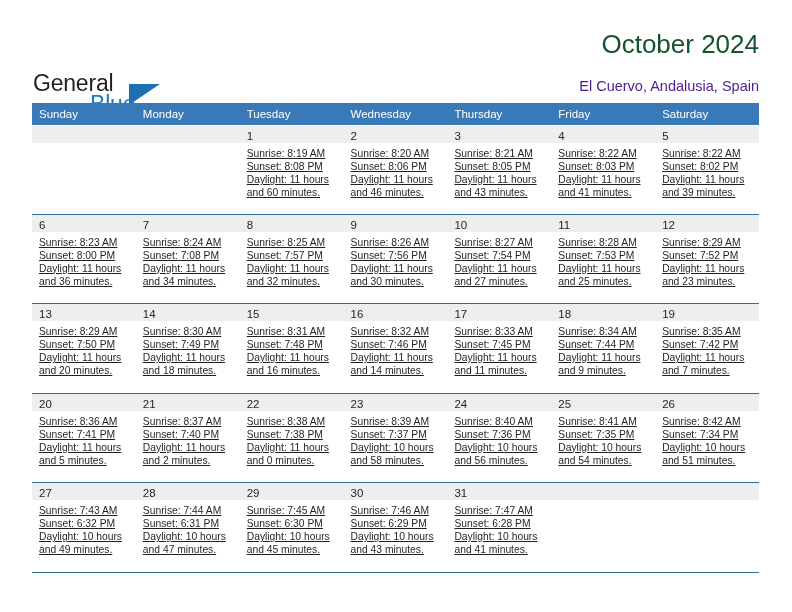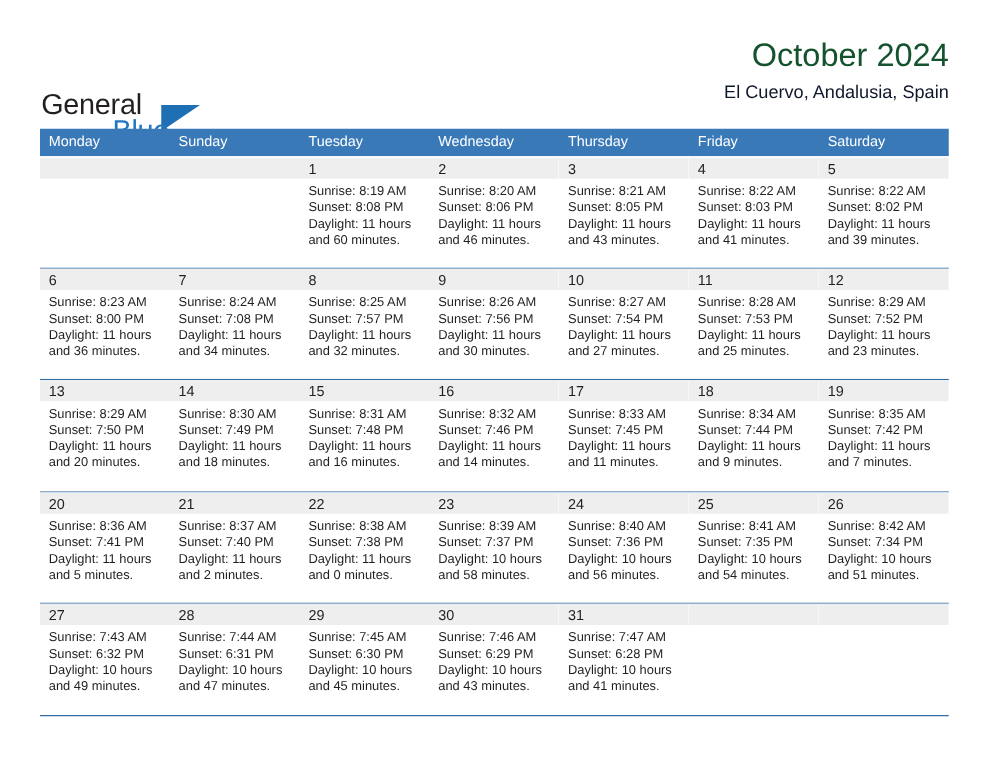--- a/index.html
+++ b/index.html
@@ -72,23 +72,23 @@
     text-align: right;
   }
   .cal-title {
     font-size: 26px;
     color: #14532d;
     line-height: 32px;
     white-space: nowrap;
   }
   .cal-subtitle {
     font-size: 14.5px;
-    color: #0f172a;
+    color: #4c1d95;
     line-height: 20px;
-    margin-top: 4px;
+    margin-top: 16px;
     white-space: nowrap;
   }
 
   
   .calendar {
     position: absolute;
     left: 32px;
     top: 103px;
     width: 727px;
   }
@@ -129,20 +129,21 @@
     padding-left: 7px;
     box-sizing: border-box;
   }
   .cell .daynum {
     font-size: 11.5px;
     line-height: 17px;
     color: #231f20;
   }
   .cell .details {
     padding: 4px 5px 0 7px;
+    text-decoration: underline;
   }
   .cell .details div {
     font-size: 10.3px;
     line-height: 13.1px;
     color: #231f20;
     white-space: nowrap;
   }
 </style>
 </head>
 <body>
@@ -159,22 +160,22 @@
 
     <div class="title-wrap">
       <div class="cal-title">October 2024</div>
       <div class="cal-subtitle">El Cuervo, Andalusia, Spain</div>
     </div>
 
   </div>
 
   <div class="calendar">
     <div class="dow-row">
+      <div class="dow">Sunday</div>
       <div class="dow">Monday</div>
-      <div class="dow">Sunday</div>
       <div class="dow">Tuesday</div>
       <div class="dow">Wednesday</div>
       <div class="dow">Thursday</div>
       <div class="dow">Friday</div>
       <div class="dow">Saturday</div>
     </div>
     <div id="weeks-container">
         <div class="week">
           <div class="cell">
             <div class="daynum-band"><span class="daynum"></span></div>

